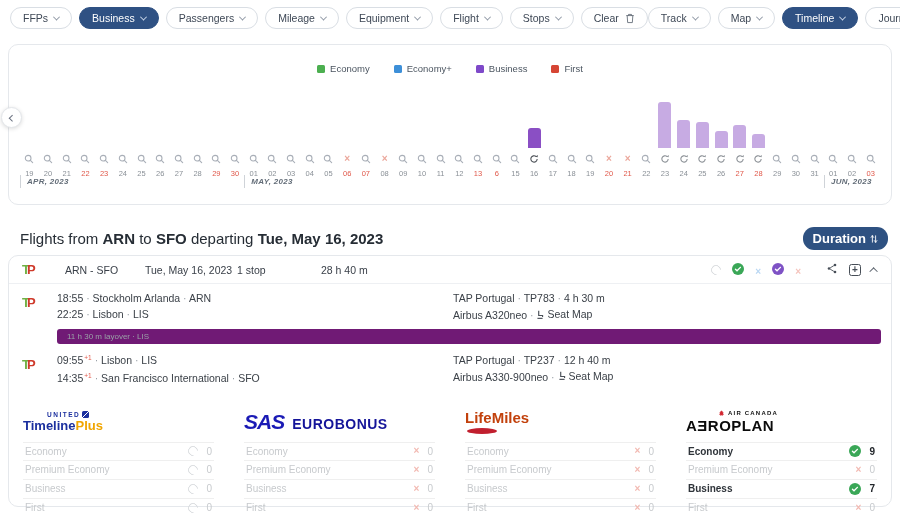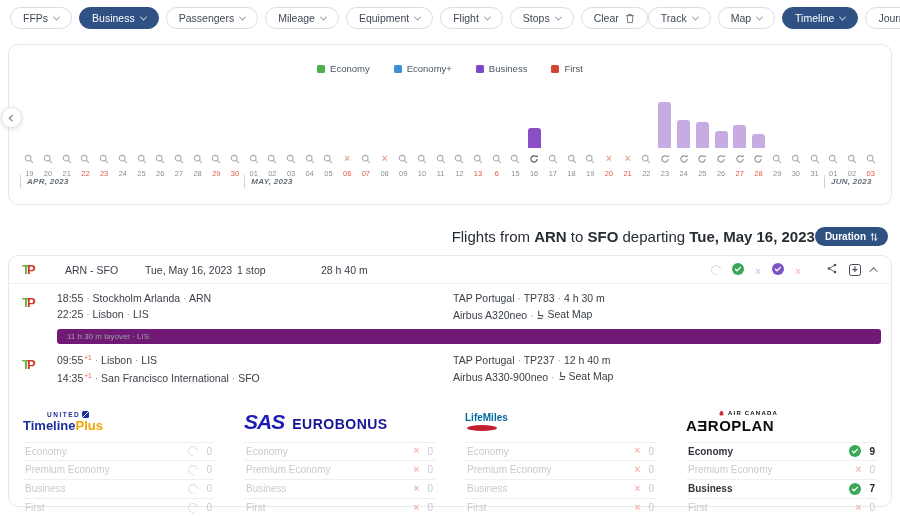--- a/index.html
+++ b/index.html
@@ -36,24 +36,24 @@
   .icon-cell { height:14px; margin-top:4px; display:flex; align-items:center; justify-content:center; }
   .date-cell { font-size:7.5px; margin-top:3px; color:#8a9097; }
   .date-cell.weekend { color:#e0584a; }
   .months { position:absolute; top:130px; left:11px; right:11px; display:flex;font-style:italic; }
   .month { border-left:1px solid #cfd3d8; padding-left:6px; font-size:8px; font-weight:bold;
     color:#636d78; height:13px; line-height:13px; letter-spacing:.3px; }
   .xmark { font-weight:bold; font-size:10px; line-height:10px; }
 
   
   .results-header { position:absolute; top:227px; left:20px; right:12px; display:flex;
-    justify-content:flex-end; align-items:center; }
+    justify-content:space-between; align-items:center; }
   .rh-text { font-size:15px; color:#262d35; }
   .rh-text b { font-weight:bold; }
-  .sort-pill { background:#2e5181; color:#fff; font-size:10px; border-radius:11px; padding:4px 10px;
+  .sort-pill { background:#2e5181; color:#fff; font-size:13px; border-radius:11px; padding:4px 10px;
     display:flex; align-items:center; gap:4px; cursor:pointer; font-weight:bold; }
 
   
   .flight-card { position:absolute; top:255px; left:8px; right:8px; height:252px;
     border:1px solid #e5e8ec; border-radius:10px; background:#fff; }
   .card-header { height:27px; display:flex; align-items:center; padding:0 13px; cursor:pointer; }
   .tp-logo { width:26px; font-weight:900; font-size:13px; line-height:13px; letter-spacing:-3px; }
   .tp-logo .t { color:#6fb143; } .tp-logo .p { color:#cf3a2b; }
   .hdr-route { margin-left:17px; width:80px; font-size:10.5px; }
   .hdr-date  { width:92px;  font-size:10.5px; }
@@ -91,21 +91,21 @@
   
   .u-top { display:flex; align-items:center; gap:2px; font-size:6.5px; font-weight:bold;
     letter-spacing:1.5px; color:#1b2f9e; margin-left:24px; }
   .u-globe { width:7px; height:7px; background:#1b2f9e; border-radius:1.5px; display:inline-block;
     background-image:linear-gradient(135deg, transparent 45%, #fff 45%, #fff 55%, transparent 55%); }
   .u-brand { font-size:13px; font-weight:bold; }
   .u-brand .m { color:#1b2f9e; } .u-brand .pl { color:#f0a500; }
   .sas-row { display:flex; align-items:baseline; gap:8px; }
   .sas-brand { font-size:21px; font-weight:900; font-style:italic; color:#1a1ab5; letter-spacing:-1px; }
   .sas-sub { font-size:14px; font-weight:bold; color:#141499; letter-spacing:.5px; }
-  .lm-brand { font-size:10px; font-weight:bold; color:#0369a1; }
+  .lm-brand { font-size:15px; font-weight:bold; color:#c2410c; }
   .lm-swoosh { width:30px; height:6px; background:#c11f2e; border-radius:50%; margin:2px 0 0 2px; }
   .ac-top { display:flex; align-items:center; gap:3px; font-size:6px; font-weight:bold;
     letter-spacing:1.2px; color:#111; margin-left:32px; }
   .ac-brand { font-size:15px; font-weight:900; color:#0b0b0b; letter-spacing:.5px; }
 </style>
 </head>
 <body>
 
 <div class="page">
 

